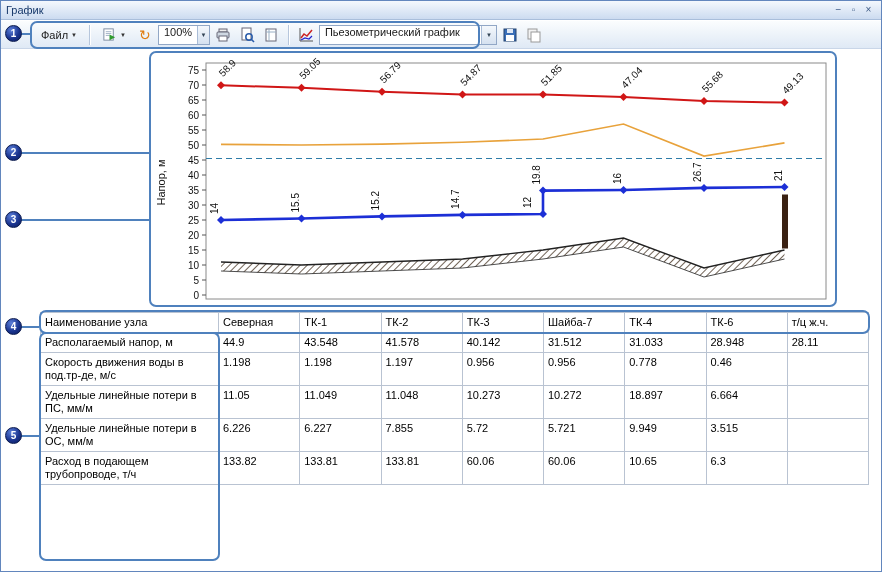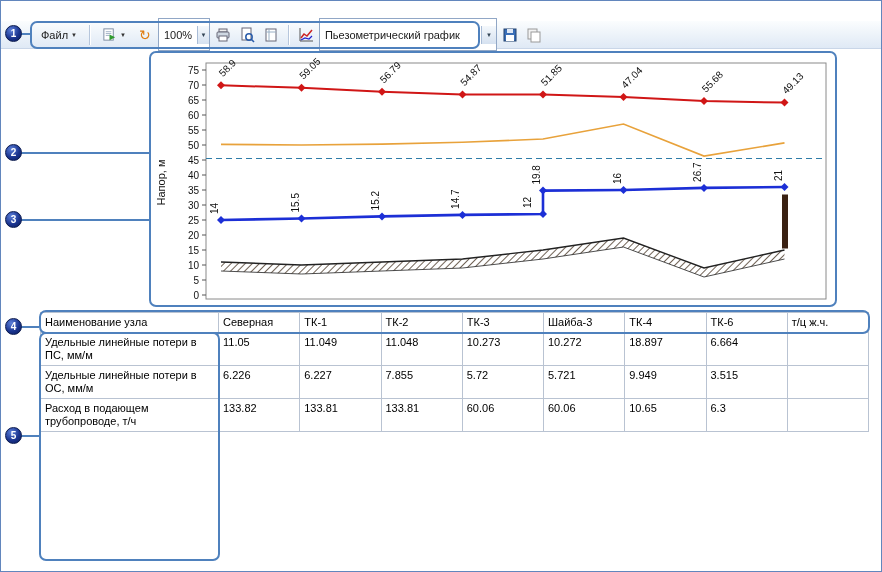--- a/index.html
+++ b/index.html
@@ -14,21 +14,21 @@
   #titlebar .title{flex:1}
   .tb-btn{width:15px;height:14px;font-size:10px;line-height:13px;text-align:center;color:#3c5a85;cursor:default}
 
   
   #toolbar{position:absolute;top:20px;left:0;right:0;height:28px;
     background:linear-gradient(#fbfdfe,#dfe9f5);border-bottom:1px solid #c9d6e8;
     display:flex;align-items:center;padding-left:34px;gap:2px;font-size:11px;color:#1a1a1a}
   .tbtn{display:flex;align-items:center;gap:3px;height:38px;padding:0 5px;border:1px solid transparent;border-radius:2px}
   .arrow{font-size:6px;color:#333;line-height:1}
   .sep{width:1px;height:20px;background:#b6c6dc;margin:0 4px;box-shadow:1px 0 0 #fff}
-  .combo{display:flex;align-items:center;height:33px;border:1px solid #91a7c6;background:#fff}
+  .combo{display:flex;height:20px;border:1px solid #91a7c6;background:#fff}
   .combo .val{padding:0 5px;white-space:nowrap}
   .combo .drop{width:15px;height:18px;background:linear-gradient(#f4f8fc,#d5e1f0);
     border-left:1px solid #a9bcd6;display:flex;align-items:center;justify-content:center;font-size:6px;color:#345}
   .ibtn{width:22px;height:22px;display:flex;align-items:center;justify-content:center}
   .refresh-glyph{color:#e07d12;font-size:14px;line-height:1}
 
   
   #chart-svg{position:absolute;left:150px;top:52px}
   svg text{font-family:"Liberation Sans",sans-serif}
 
@@ -44,20 +44,26 @@
   .badge{position:absolute;width:17px;height:17px;border-radius:50%;z-index:9;
     background:radial-gradient(circle at 35% 28%,#5b7fd9,#1b3590 55%,#0a1d5c);
     border:1px solid #0a1a4e;color:#fff;font-size:10px;font-weight:bold;
     display:flex;align-items:center;justify-content:center}
 </style>
 </head>
 <body>
 
 <div id="window">
 
+  <div id="titlebar">
+    <span class="title">График</span>
+    <span class="tb-btn">−</span>
+    <span class="tb-btn">▫</span>
+    <span class="tb-btn">×</span>
+  </div>
 
   <div id="toolbar">
     <div class="tbtn">
       <span>Файл</span>
       <span class="arrow">▼</span>
     </div>
     <div class="sep"></div>
     <div class="tbtn">
       <svg width="15" height="15" viewBox="0 0 16 16">
         <rect x="2" y="2" width="10" height="12" fill="#fff" stroke="#7a8aa0"></rect>
@@ -217,27 +223,49 @@
         <col>
         <col>
       </colgroup>
       <thead>
         <tr>
           <th>Наименование узла</th>
           <th>Северная</th>
           <th>ТК-1</th>
           <th>ТК-2</th>
           <th>ТК-3</th>
-          <th>Шайба-3</th>
+          <th>Шайба-7</th>
           <th>ТК-4</th>
           <th>ТК-6</th>
           <th>т/ц ж.ч.</th>
         </tr>
       </thead>
       <tbody>
+        <tr>
+          <td>Располагаемый напор, м</td>
+          <td>44.9</td>
+          <td>43.548</td>
+          <td>41.578</td>
+          <td>40.142</td>
+          <td>31.512</td>
+          <td>31.033</td>
+          <td>28.948</td>
+          <td>28.11</td>
+        </tr>
+        <tr>
+          <td>Скорость движения воды в под.тр-де, м/с</td>
+          <td>1.198</td>
+          <td>1.198</td>
+          <td>1.197</td>
+          <td>0.956</td>
+          <td>0.956</td>
+          <td>0.778</td>
+          <td>0.46</td>
+          <td></td>
+        </tr>
         <tr>
           <td>Удельные линейные потери в ПС, мм/м</td>
           <td>11.05</td>
           <td>11.049</td>
           <td>11.048</td>
           <td>10.273</td>
           <td>10.272</td>
           <td>18.897</td>
           <td>6.664</td>
           <td></td>

